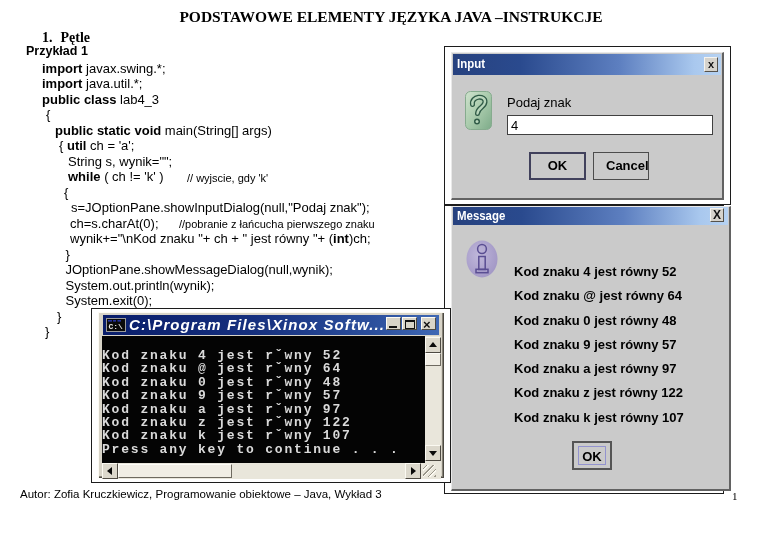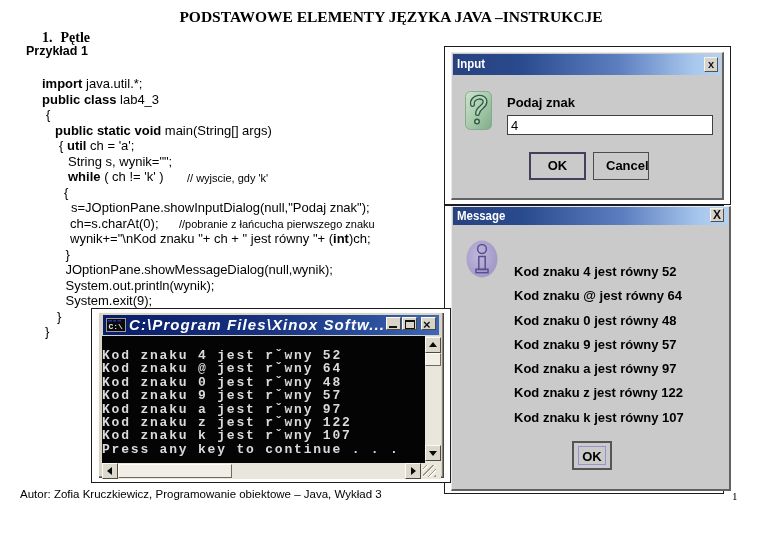--- a/index.html
+++ b/index.html
@@ -56,35 +56,36 @@
 .tri{position:absolute;width:0;height:0;}
 </style>
 </head>
 <body>
 <div id="page">
 
 <div id="slidetitle">PODSTAWOWE ELEMENTY JĘZYKA JAVA –INSTRUKCJE</div>
 <div id="h1">1.<span class="sp"></span>Pętle</div>
 
 <div class="ln" style="left:26px;top:43.5px;font-size:12.5px"><b>Przykład 1</b></div>
+<div class="ln" style="left:42px;top:60.5px"><b>import</b> javax.swing.*;</div>
 <div class="ln" style="left:42px;top:76px"><b>import</b> java.util.*;</div>
 <div class="ln" style="left:42px;top:91.5px"><b>public class</b> lab4_3</div>
 <div class="ln" style="left:46px;top:107px">{</div>
 <div class="ln" style="left:55px;top:122.5px"><b>public static void</b> main(String[] args)</div>
 <div class="ln" style="left:59px;top:138px">{ <b>util</b> ch = 'a';</div>
 <div class="ln" style="left:68px;top:153.5px">String s, wynik="";</div>
 <div class="ln" style="left:68px;top:169px"><b>while</b> ( ch != 'k' )<span class="cma" style="left:119px">// wyjscie, gdy 'k'</span></div>
 <div class="ln" style="left:64px;top:184.5px">{</div>
 <div class="ln" style="left:71px;top:200px">s=JOptionPane.showInputDialog(null,"Podaj znak");</div>
 <div class="ln" style="left:70px;top:215.5px">ch=s.charAt(0);<span class="cma" style="left:109px">//pobranie z łańcucha pierwszego znaku</span></div>
 <div class="ln" style="left:70px;top:231px">wynik+="\nKod znaku "+ ch + " jest równy "+ (<b>int</b>)ch;</div>
 <div class="ln" style="left:65.5px;top:246.5px">}</div>
 <div class="ln" style="left:65.5px;top:277.5px">System.out.println(wynik);</div>
 <div class="ln" style="left:65.5px;top:262px">JOptionPane.showMessageDialog(null,wynik);</div>
-<div class="ln" style="left:65.5px;top:293px">System.exit(9);</div>
+<div class="ln" style="left:65.5px;top:293px">System.exit(0);</div>
 <div class="ln" style="left:57px;top:308.5px">}</div>
 <div class="ln" style="left:45px;top:324px">}</div>
 
 <div class="shot" id="inputbox" style="left:444px;top:46px;width:287px;height:159px;">
   <div class="mdialog" style="left:6px;top:5px;width:273px;height:148px;">
     <div class="mtitle" style="top:1px;height:21px;">
       <span class="txt">Input</span>
       <div class="mclose" style="right:3px;top:3px;width:14px;height:15px;line-height:13px;">x</div>
     </div>
 
@@ -95,21 +96,21 @@
               <stop offset="0.5" stop-color="#a9cbac"></stop>
               <stop offset="1" stop-color="#7dab89"></stop>
         </linearGradient>
       </defs>
       <rect x="0.5" y="0.5" width="26" height="38" rx="5" fill="url(#qg)" stroke="#86ab8e"></rect>
       <path d="M7.5,13.5 C6,5 20.5,3.5 20,11 C19.6,16.5 13,16 12.5,22.5" fill="none" stroke="#2f5a46" stroke-width="5" stroke-linecap="round"></path>
       <path d="M7.5,13.5 C6,5 20.5,3.5 20,11 C19.6,16.5 13,16 12.5,22.5" fill="none" stroke="#b9d6bb" stroke-width="2.4" stroke-linecap="round"></path>
       <circle cx="12" cy="30.5" r="3" fill="#2f5a46"></circle>
       <circle cx="12" cy="30.5" r="1.5" fill="#b9d6bb"></circle>
     </svg>
-    <div style="position:absolute;left:55px;top:42px;font-weight:bold;font-size:13px;color:#000;">Podaj znak</div>
+    <div style="position:absolute;left:55px;top:42px;font-weight:normal;font-size:13px;color:#000;">Podaj znak</div>
     <div style="position:absolute;left:55px;top:62px;width:206px;height:20px;background:#fff;
       border:1px solid #404040;box-sizing:border-box;">
       <span style="position:absolute;left:3px;top:2px;font-size:13px;color:#000;">4</span>
     </div>
     <div class="mbtn" style="left:77px;top:99px;width:57px;height:28px;border:2px solid #41415c;line-height:24px;">OK</div>
     <div class="mbtn" style="left:141px;top:99px;width:56px;height:28px;border:1px solid #4c4c4c;line-height:26px;padding-left:12px;">Cancel</div>
   </div>
 </div>
 
 <div class="shot" id="msgbox" style="left:444px;top:205px;width:280px;height:289px;">

